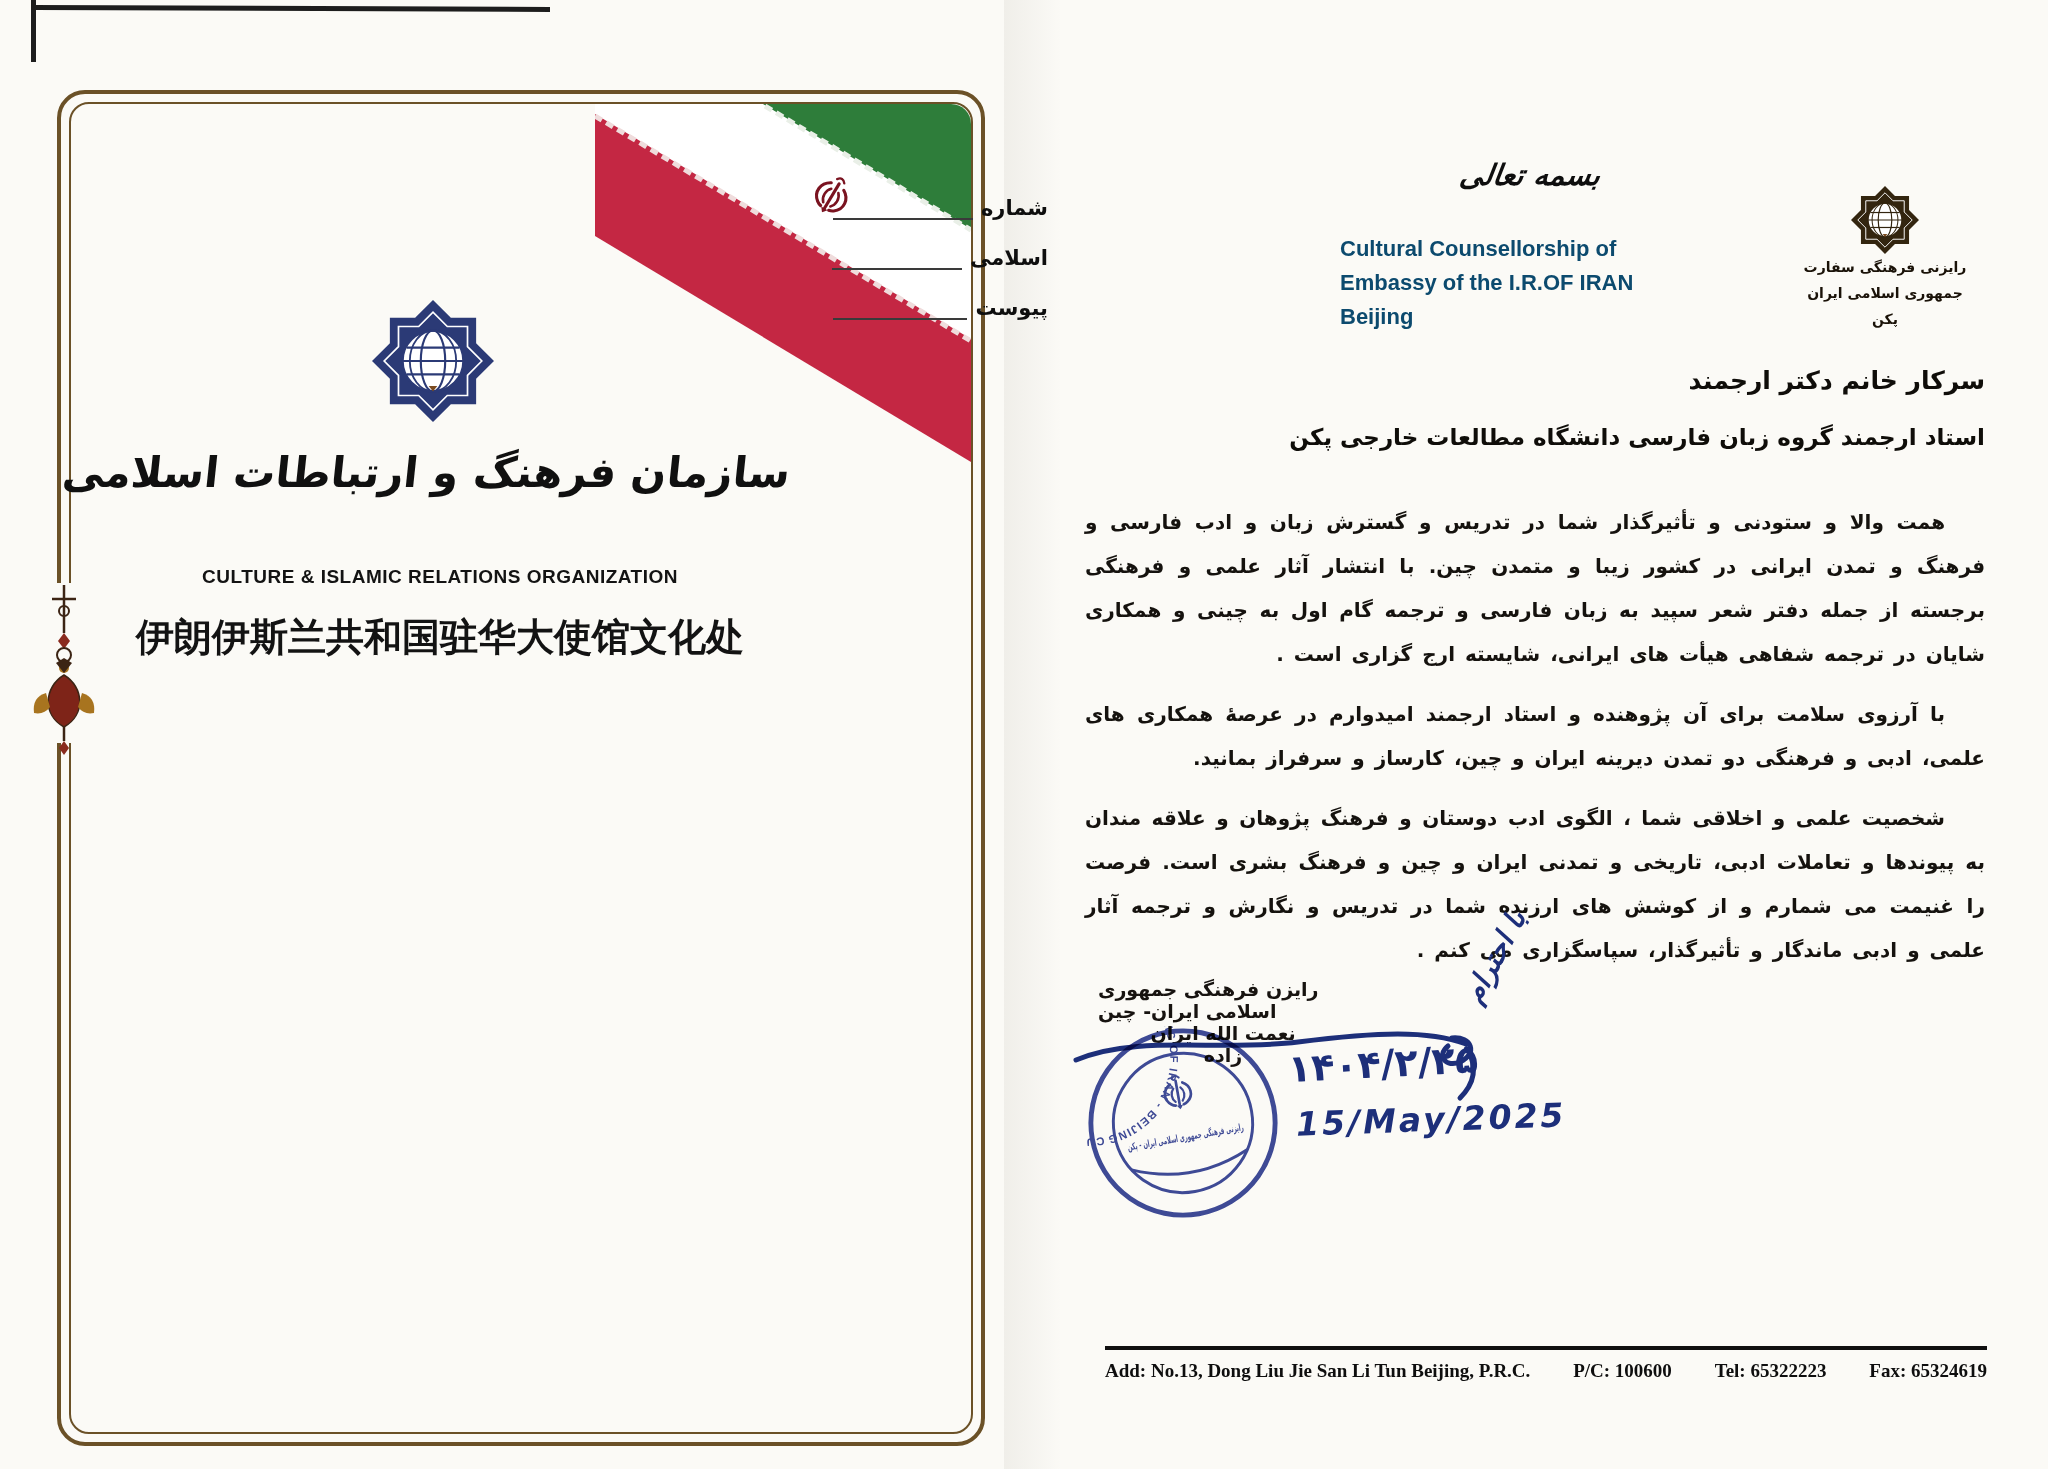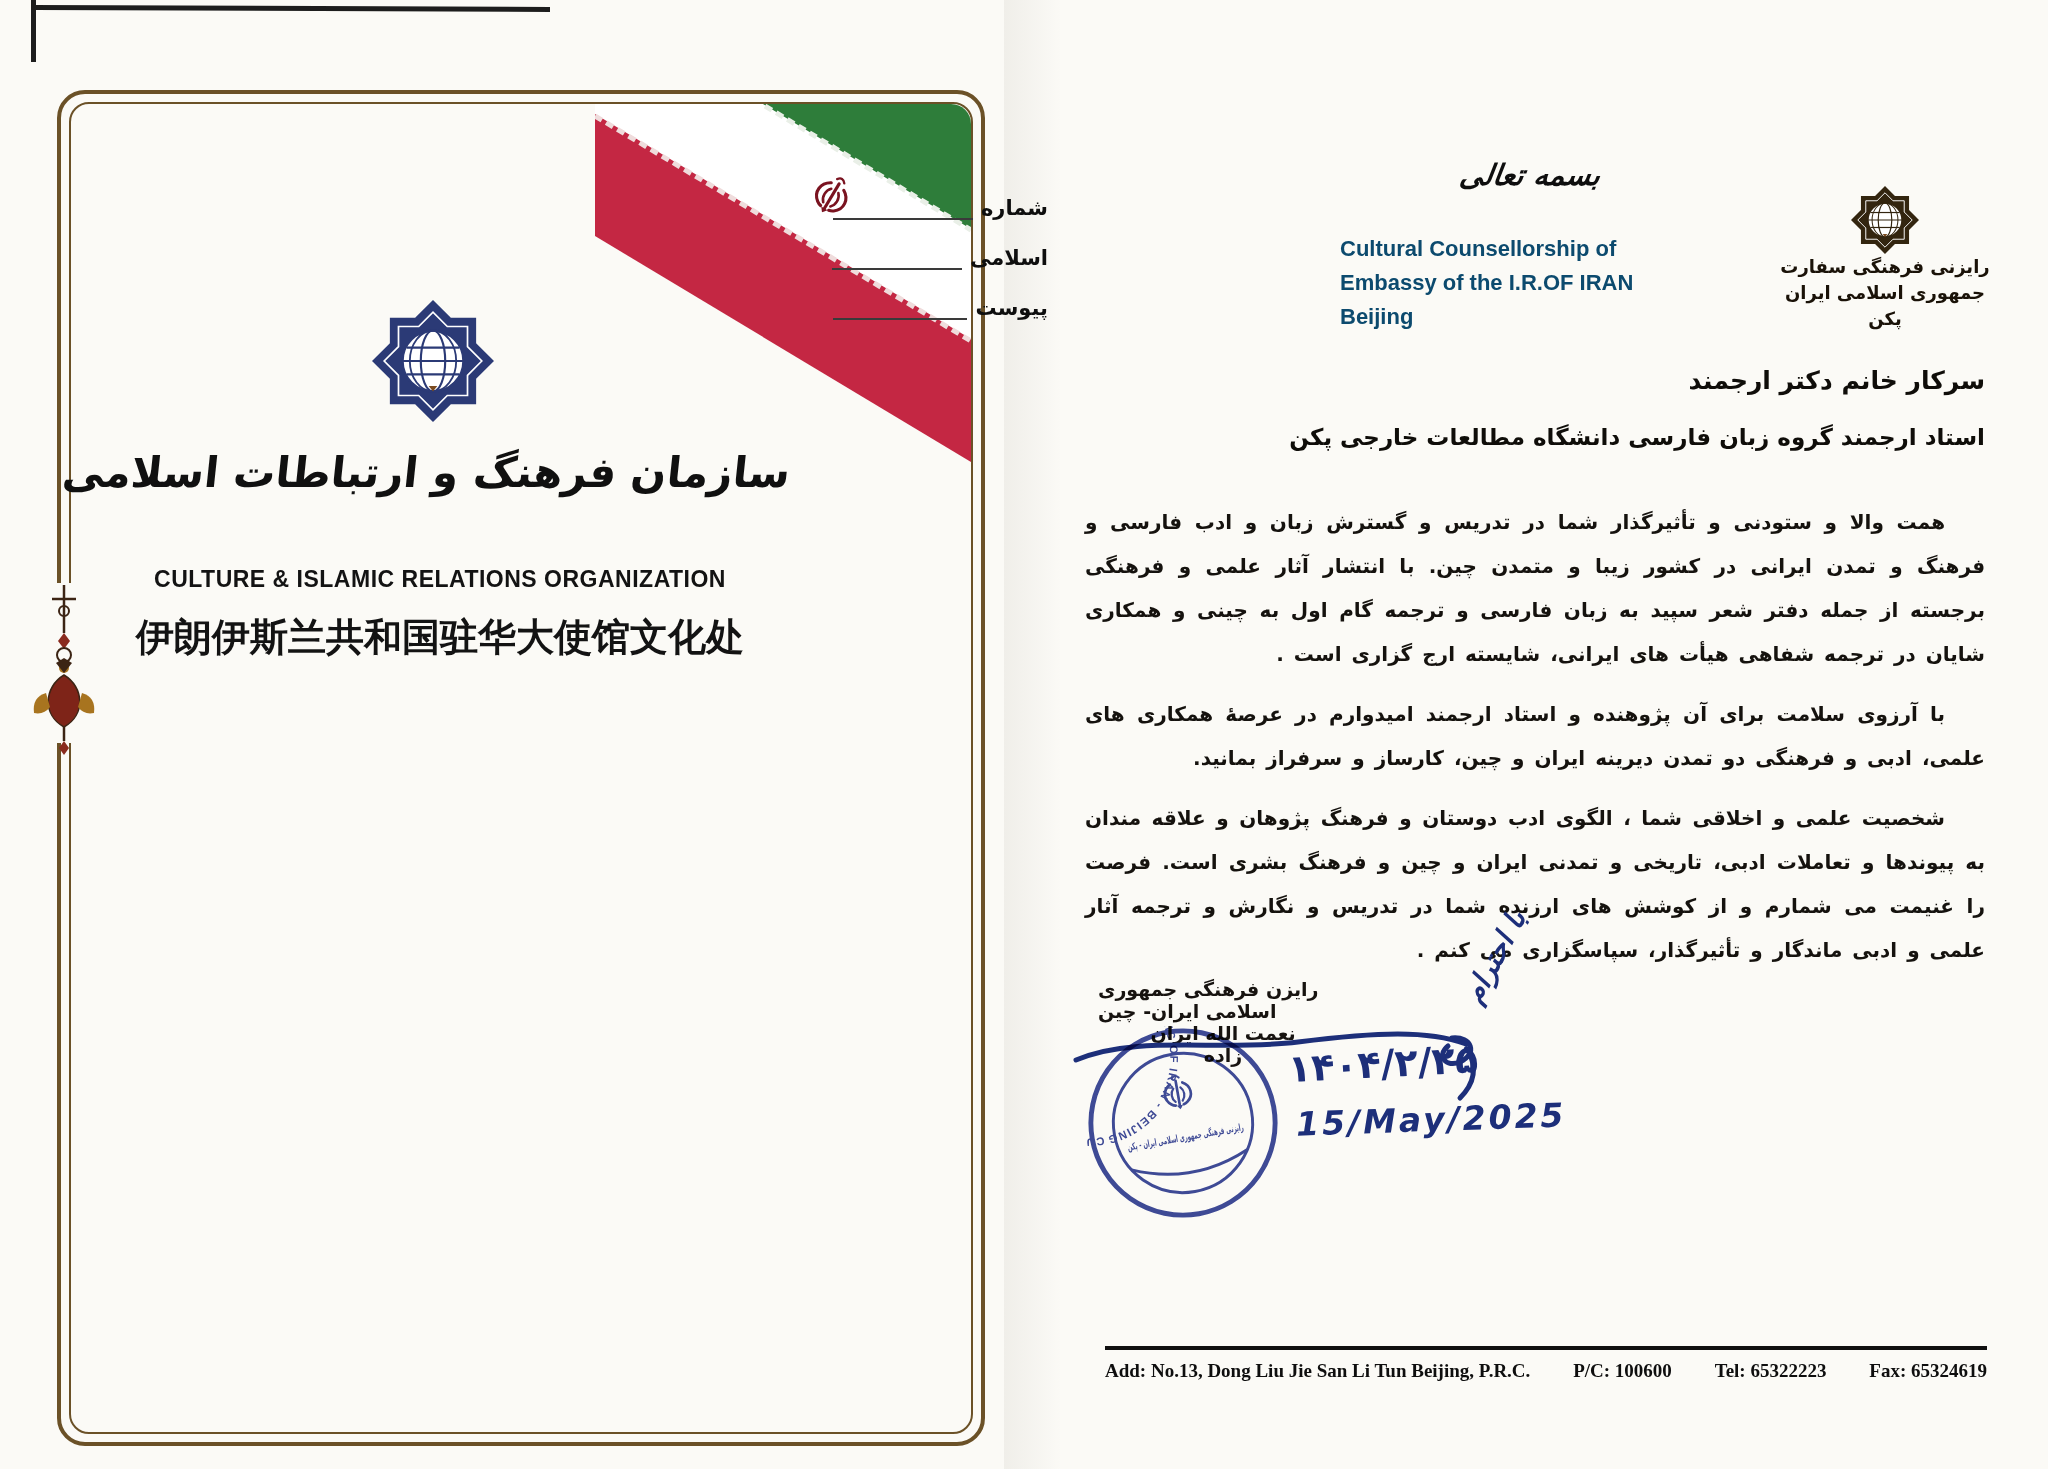--- a/index.html
+++ b/index.html
@@ -18,35 +18,35 @@
   .flag-corner{position:absolute;left:595px;top:104px;width:376px;height:380px;
                overflow:hidden;border-top-right-radius:20px;}
   .ornament{position:absolute;left:20px;top:575px;width:100px;height:185px;}
   
   .lp-logo{position:absolute;left:372px;top:300px;width:122px;height:122px;}
   .star-logo--navy{color:#2b3a76;}
   .star-logo--dark{color:#33250f;}
   .lp-calligraphy{position:absolute;left:90px;top:448px;width:700px;text-align:center;
       direction:rtl;font-size:42px;font-weight:bold;transform:skewX(-6deg);white-space:nowrap;color:#101010;}
   .lp-english{position:absolute;left:90px;top:566px;width:700px;text-align:center;
-      font-family:"Liberation Sans",sans-serif;font-weight:bold;font-size:23px;letter-spacing:.5px;color:#131313;}
+      font-family:"Liberation Sans",sans-serif;font-weight:bold;font-size:19px;letter-spacing:.5px;color:#131313;}
   .lp-chinese{position:absolute;left:90px;top:612px;width:700px;text-align:center;
       font-size:38px;font-weight:bold;font-family:"DejaVu Sans",sans-serif;color:#131313;}
   
   .bismillah{position:absolute;left:1420px;top:158px;width:220px;text-align:center;direction:rtl;
       font-size:29px;font-weight:bold;font-style:italic;transform:skewX(-8deg);color:#0e0e0e;}
   .hdr-en{position:absolute;left:1340px;top:232px;width:330px;text-align:left;
       font-family:Liberation Sans, sans-serif;font-weight:bold;font-size:22px;line-height:34px;color:#0c4a6e;}
   .ref-fields{position:absolute;left:833px;top:196px;width:215px;}
   .ref-row{display:flex;direction:rtl;align-items:flex-end;margin-bottom:26px;}
   .ref-label{font-size:21px;font-weight:bold;letter-spacing:3px;white-space:nowrap;color:#0e0e0e;}
   .ref-line{flex:1;border-bottom:2px solid #3a3a3a;height:16px;margin-right:8px;min-width:130px;}
   .hdr-fa{position:absolute;left:1775px;top:186px;width:220px;text-align:center;}
   .hdr-fa .rp-logo{width:68px;height:68px;margin:0 auto;}
-  .hdr-fa-line{direction:rtl;font-size:18px;font-weight:bold;line-height:26px;color:#1a1208;}
+  .hdr-fa-line{direction:rtl;font-size:14px;font-weight:bold;line-height:26px;color:#1a1208;}
   
   .recipient-1{position:absolute;left:1085px;top:366px;width:900px;direction:rtl;text-align:right;
       font-size:25px;font-weight:bold;color:#0f0d09;}
   .recipient-2{position:absolute;left:1085px;top:424px;width:900px;direction:rtl;text-align:right;
       font-size:23px;font-weight:bold;color:#0f0d09;}
   .letter-body{position:absolute;left:1085px;top:500px;width:900px;}
   .letter-body p{direction:rtl;text-align:justify;font-size:20px;font-weight:bold;line-height:44px;
       text-indent:40px;margin:0 0 16px 0;word-spacing:3px;color:#15120e;}
   
   .sig-respect{position:absolute;left:1408px;top:962px;width:150px;direction:rtl;

